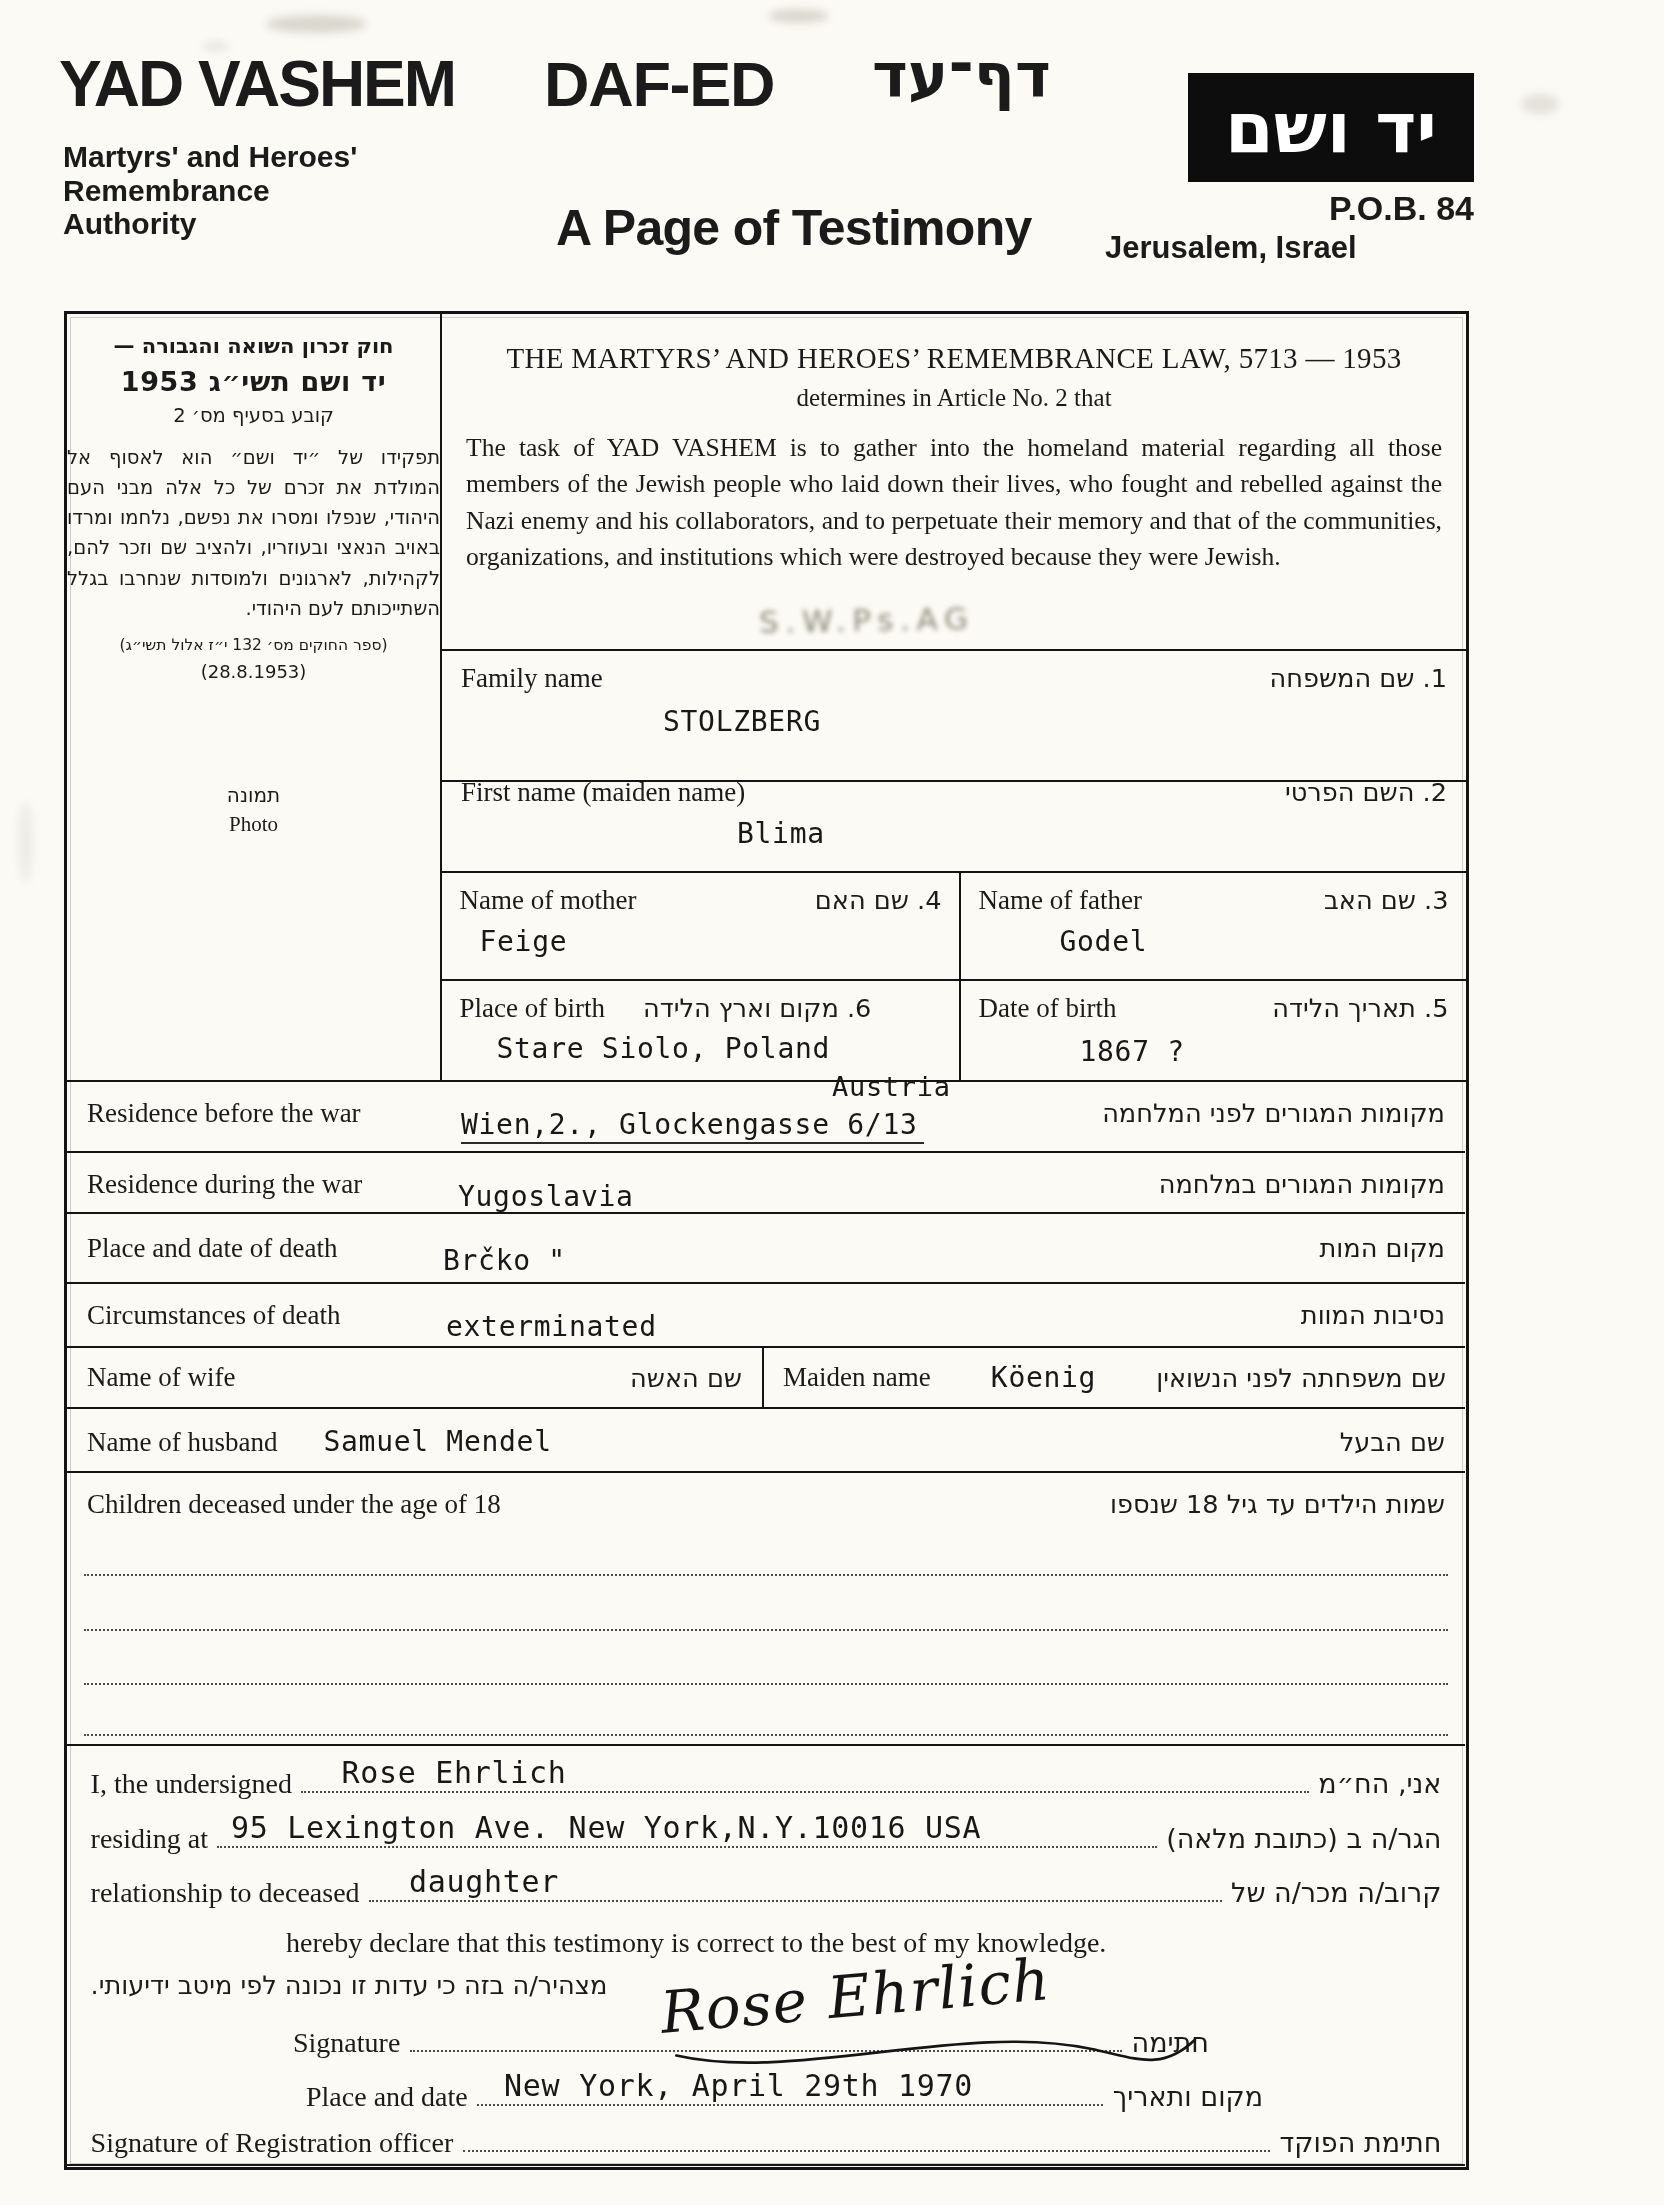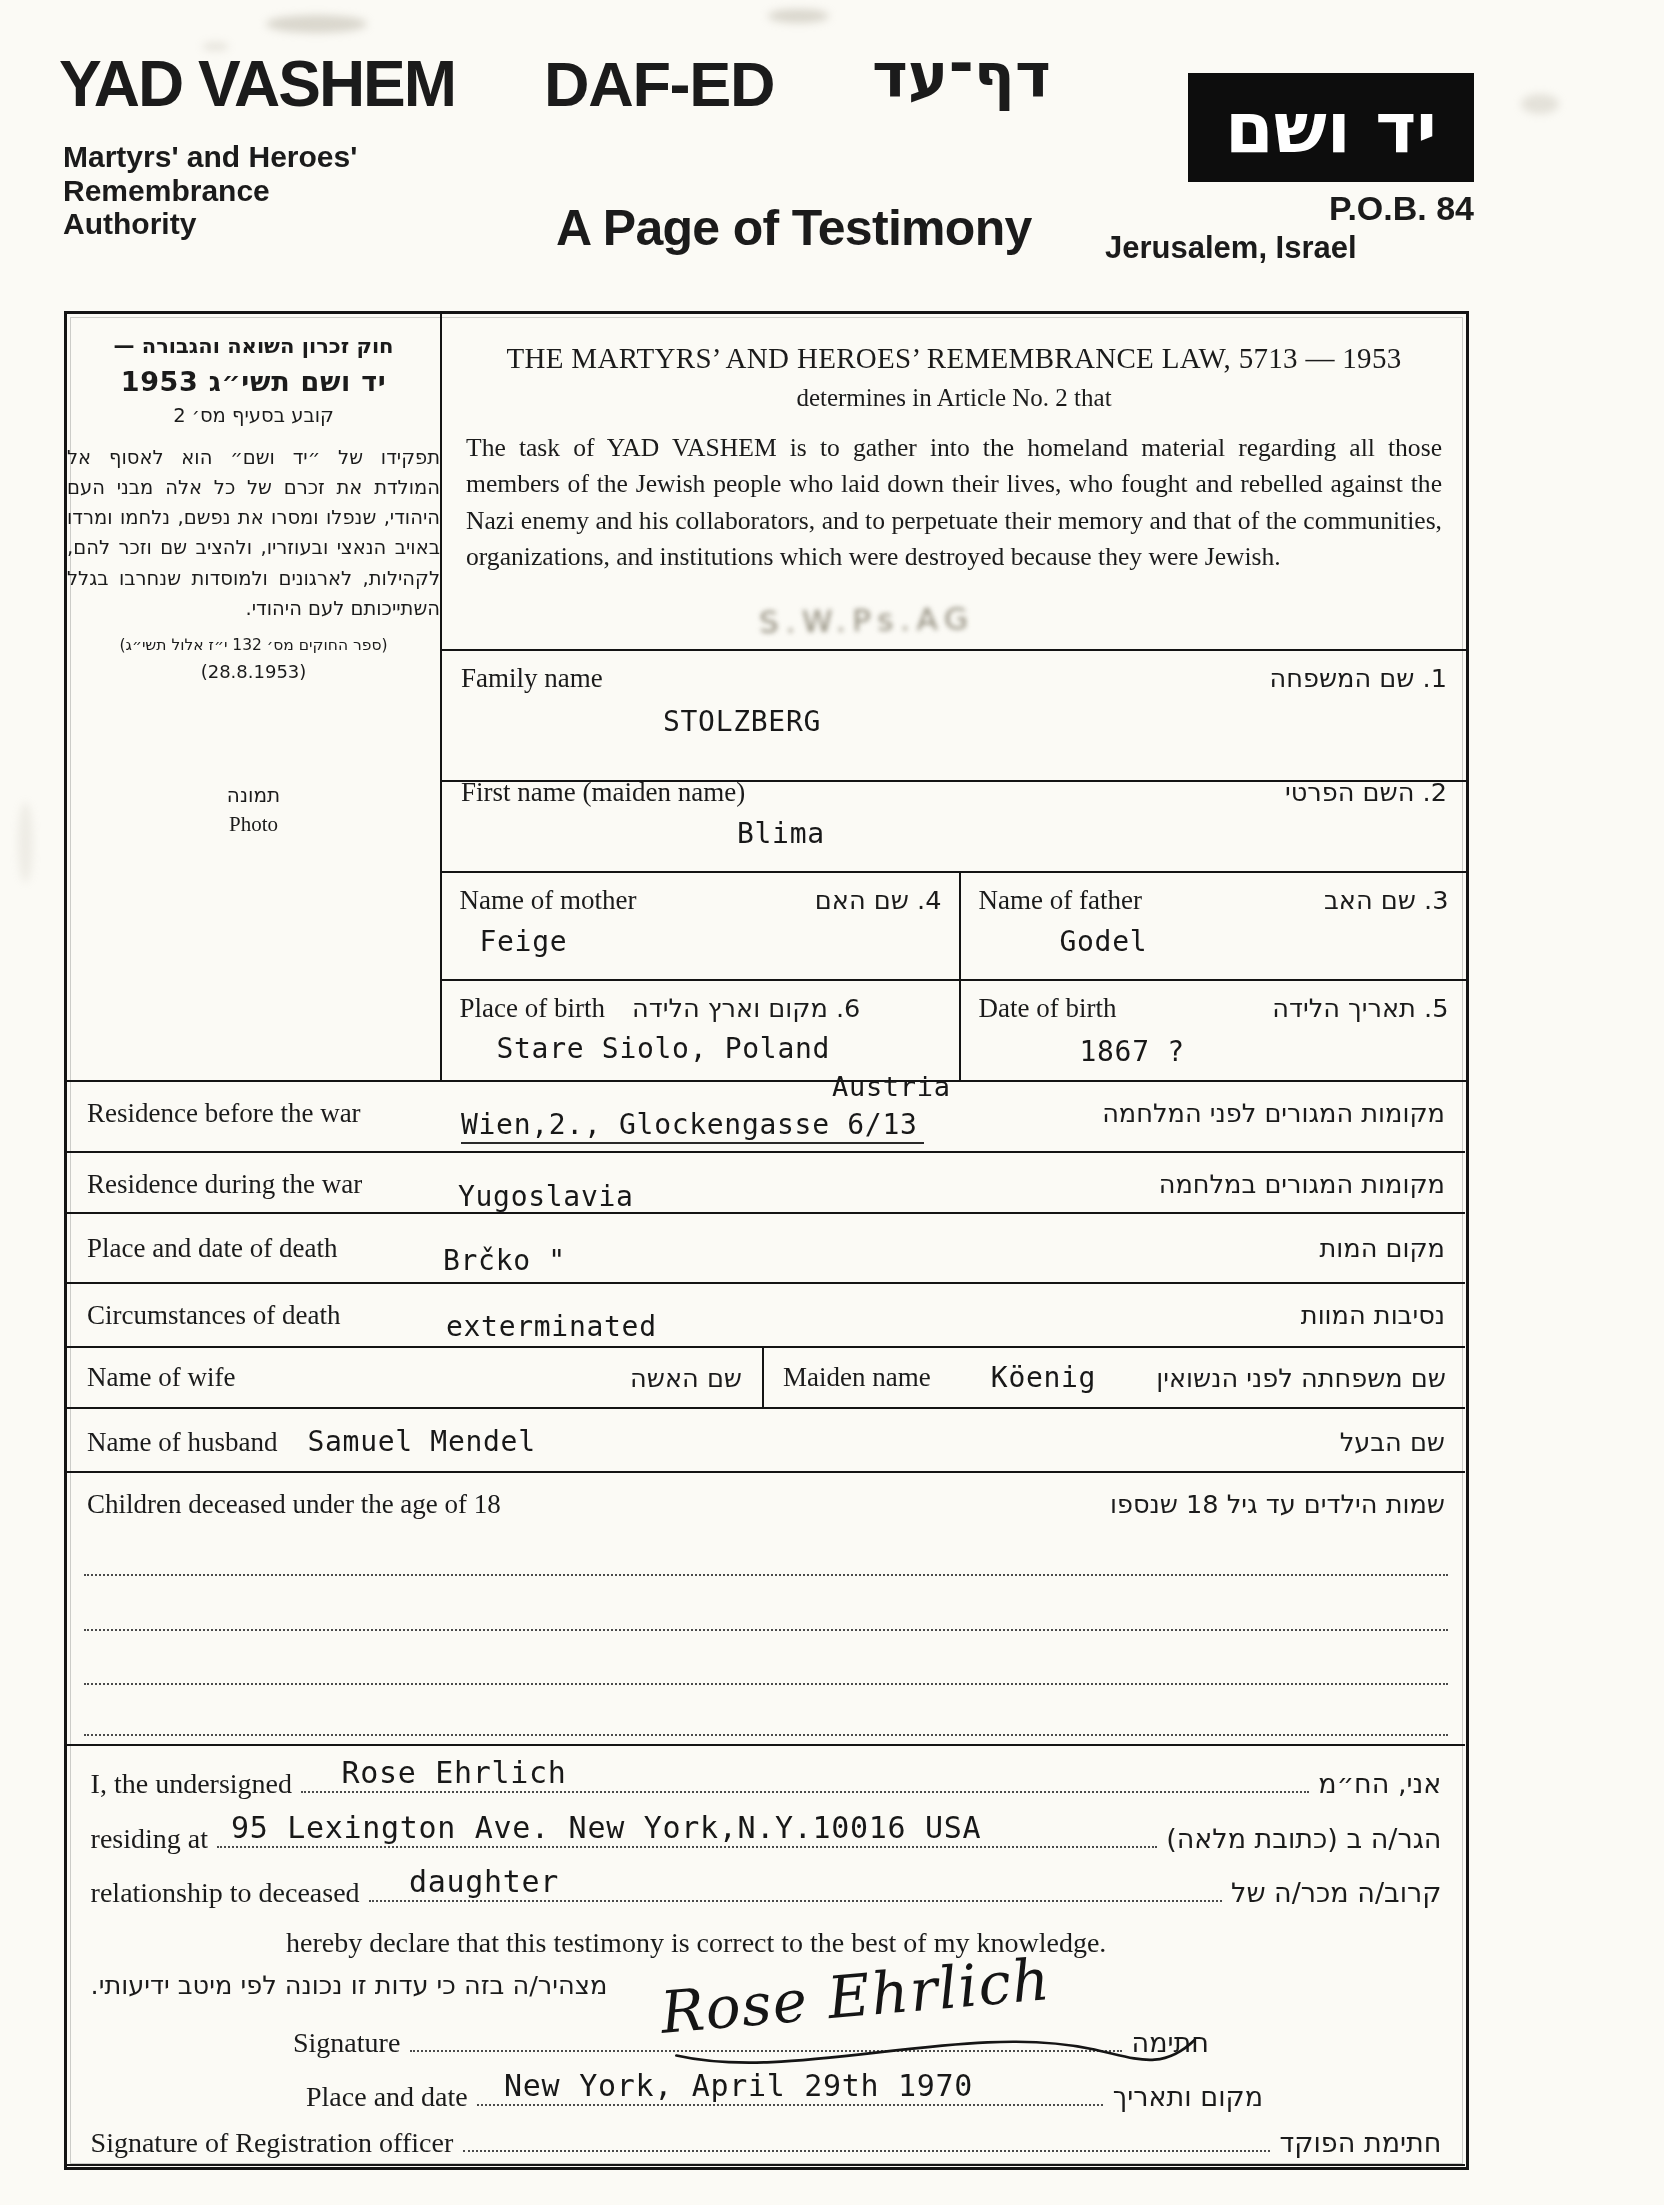--- a/index.html
+++ b/index.html
@@ -75,42 +75,42 @@
   .split{display:flex;padding:0}
   .r34{top:559px;height:108px}
   .r56{top:667px;height:101px;border-bottom:2.7px solid #141414}
   .cell{padding:12px 17.5px;height:100%}
   .cleft{width:519px;border-right:2.7px solid #141414}
   .cright{flex:1}
   .r34 .cleft .typed{margin:9.4px 0 0 20px}
   .r34 .cright .typed{margin:9.4px 0 0 81px}
   .r56 .cleft .typed{margin:8px 0 0 37px}
   .r56 .cright .typed{margin:10.8px 0 0 101px}
-  .gaplbl{display:flex;gap:27px;align-items:baseline}
+  .gaplbl{display:flex;gap:38px;align-items:baseline}
 
   
   .full{position:absolute;left:0;width:1398px;border-bottom:2.7px solid #141414;padding:16px 20px}
   .fw1{top:768px;height:71px}
   .fw2{top:839px;height:61px}
   .fw3{top:903px;height:67px}
   .fw4{top:970px;height:64px}
   .fw5{top:1034px;height:61px;padding:0;display:flex}
   .fw6{top:1095px;height:64px}
   .fw7{top:1159px;height:273px}
   .val{position:absolute}
   .fw1 .note{left:765px;top:-10.8px;font-size:27px}
   .fw1 .val1{left:394px;top:25.6px;border-bottom:2px solid #2a2a2a;padding:0 6.7px 1.3px 0}
   .fw2 .val2{left:391px;top:27px}
   .fw3 .val3{left:376px;top:27px}
   .fw4 .val4{left:379px;top:25.6px}
   .wleft{width:697px;border-right:2.7px solid #141414;display:flex;justify-content:space-between;
        align-items:center;padding:0 20px}
   .wright{flex:1;display:flex;justify-content:space-between;align-items:center;padding:0 19px}
   .fw6row{display:flex;justify-content:space-between;align-items:baseline}
-  .fw6 .inlineval{margin-left:30px}
+  .fw6 .inlineval{margin-left:46px}
   .lblgroup{display:flex;align-items:baseline}
   .dotline{position:absolute;left:17px;right:17px;border-bottom:2px dotted #4a4a4a}
 
   
   .decl{position:absolute;left:0;top:1431px;width:1398px;height:421px}
   .dl{position:absolute;display:flex;align-items:baseline}
   .dl .lbl{font-size:28px;white-space:nowrap}
   .dl .he{font-size:27px}
   .dots{flex:1;border-bottom:2px dotted #4a4a4a;height:28px;margin:0 9.4px;position:relative}
   .dots .typed{position:absolute;bottom:1.3px;font-size:30px}

